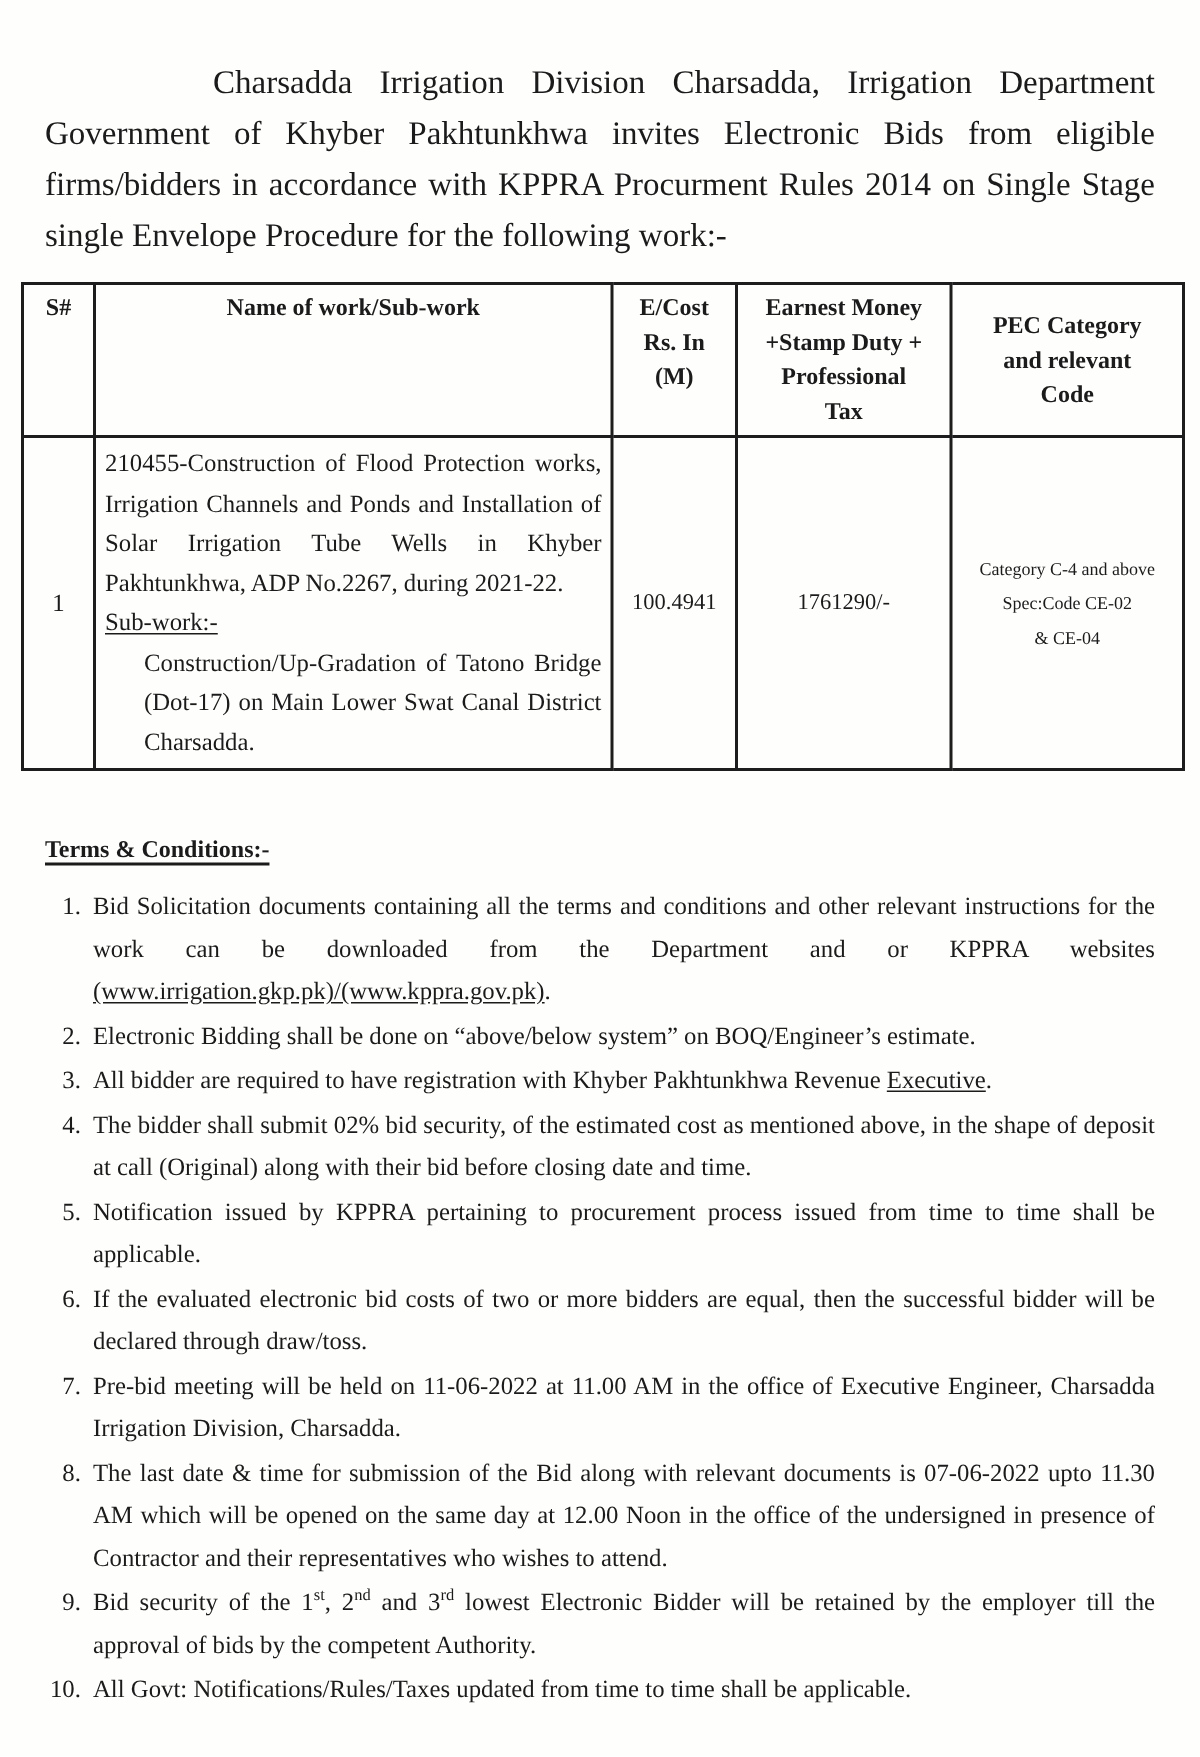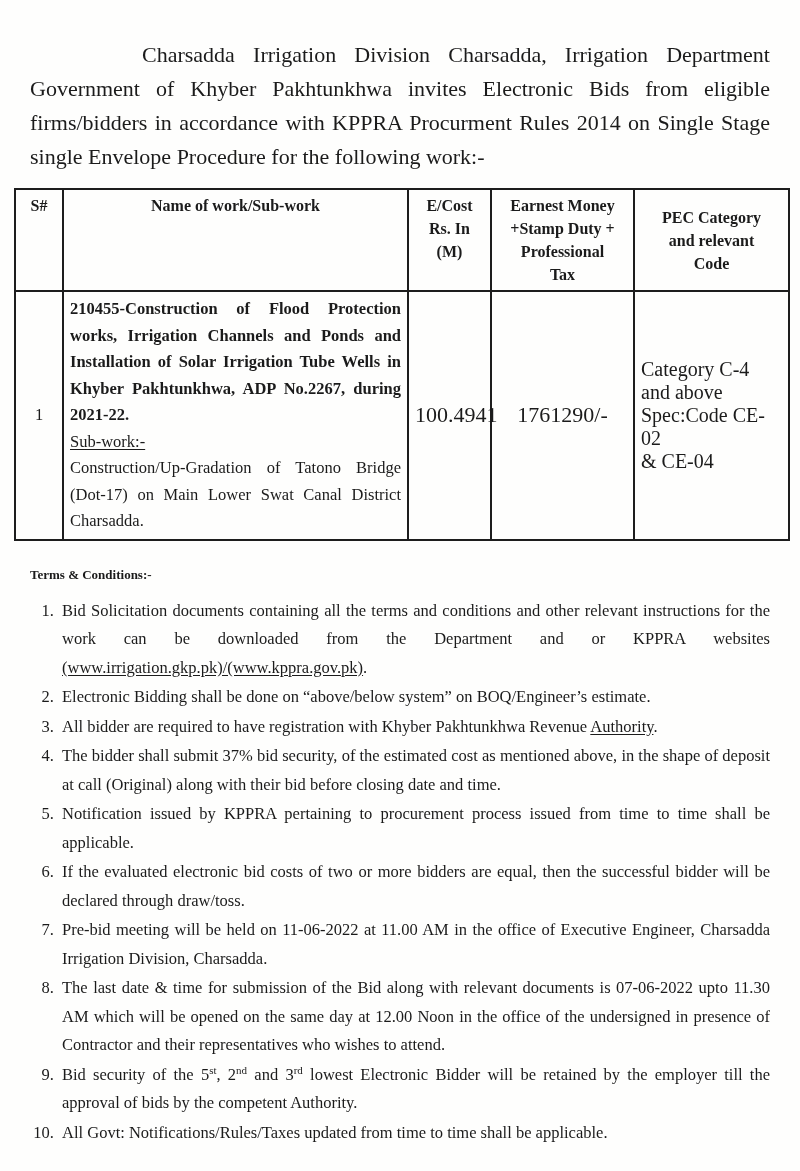--- a/index.html
+++ b/index.html
@@ -81,47 +81,48 @@
     vertical-align: middle;
     font-size: 16.5px;
   }
   td.cell-work {
     vertical-align: top;
     padding: 6px 10px 4px 10px;
     font-size: 16.5px;
     line-height: 26.5px;
   }
   .work-main {
-    font-weight: bold;
+    font-weight: normal;
     text-align: justify;
   }
   .subwork-label {
     text-decoration: underline;
     text-underline-offset: 2px;
   }
-  .subwork { text-align: justify; }
+  .subwork { text-align: justify; margin-left: 26px; }
   td.cell-ecost, td.cell-earnest {
     text-align: center;
     vertical-align: middle;
-    font-size: 22px;
+    font-size: 15px;
     padding-top: 90px;
   }
   td.cell-pec {
-    text-align: left;
+    text-align: center;
     vertical-align: middle;
-    font-size: 20px;
+    font-size: 12px;
     line-height: 23px;
     white-space: pre-line;
     padding-top: 60px;
   }
   
   .terms-heading {
-    margin: 26px 0 10px 0;
-    font-size: 13px;
+    margin: 44px 0 10px 0;
+    font-size: 16px;
     font-weight: bold;
+    text-decoration: underline;
     text-decoration-thickness: 2px;
     text-underline-offset: 4px;
   }
   ol.terms-list {
     margin: 14px 0 0 0;
     padding-left: 28px;
     font-size: 16.5px;
     line-height: 28.5px;
   }
   ol.terms-list li {
@@ -185,23 +186,23 @@
 &amp; CE-04</td>
       </tr>
     </tbody>
   </table>
 
   <h2 class="terms-heading">Terms &amp; Conditions:-</h2>
 
   <ol class="terms-list">
       <li><span>Bid Solicitation documents containing all the terms and conditions and other relevant instructions for the work can be downloaded from the Department and or KPPRA websites </span><span class="u">(www.irrigation.gkp.pk)/(www.kppra.gov.pk)</span><span>.</span></li>
       <li><span>Electronic Bidding shall be done on “above/below system” on BOQ/Engineer’s estimate.</span></li>
-      <li><span>All bidder are required to have registration with Khyber Pakhtunkhwa Revenue </span><span class="u">Authority</span><span>.</span></li>
-      <li><span>The bidder shall submit 37% bid security, of the estimated cost as mentioned above, in the shape of deposit at call (Original) along with their bid before closing date and time.</span></li>
+      <li><span>All bidder are required to have registration with Khyber Pakhtunkhwa Revenue </span><span class="u">Executive</span><span>.</span></li>
+      <li><span>The bidder shall submit 02% bid security, of the estimated cost as mentioned above, in the shape of deposit at call (Original) along with their bid before closing date and time.</span></li>
       <li><span>Notification issued by KPPRA pertaining to procurement process issued from time to time shall be applicable.</span></li>
       <li><span>If the evaluated electronic bid costs of two or more bidders are equal, then the successful bidder will be declared through draw/toss.</span></li>
       <li><span>Pre-bid meeting will be held on 11-06-2022 at 11.00 AM in the office of Executive Engineer, Charsadda Irrigation Division, Charsadda.</span></li>
       <li><span>The last date &amp; time for submission of the Bid along with relevant documents is 07-06-2022 upto 11.30 AM which will be opened on the same day at 12.00 Noon in the office of the undersigned in presence of Contractor and their representatives who wishes to attend.</span></li>
-      <li><span>Bid security of the 5</span><sup>st</sup><span>, 2</span><sup>nd</sup><span> and 3</span><sup>rd</sup><span> lowest Electronic Bidder will be retained by the employer till the approval of bids by the competent Authority.</span></li>
+      <li><span>Bid security of the 1</span><sup>st</sup><span>, 2</span><sup>nd</sup><span> and 3</span><sup>rd</sup><span> lowest Electronic Bidder will be retained by the employer till the approval of bids by the competent Authority.</span></li>
       <li><span>All Govt: Notifications/Rules/Taxes updated from time to time shall be applicable.</span></li>
     </ol>
 
 </div>
 
 </body></html>

